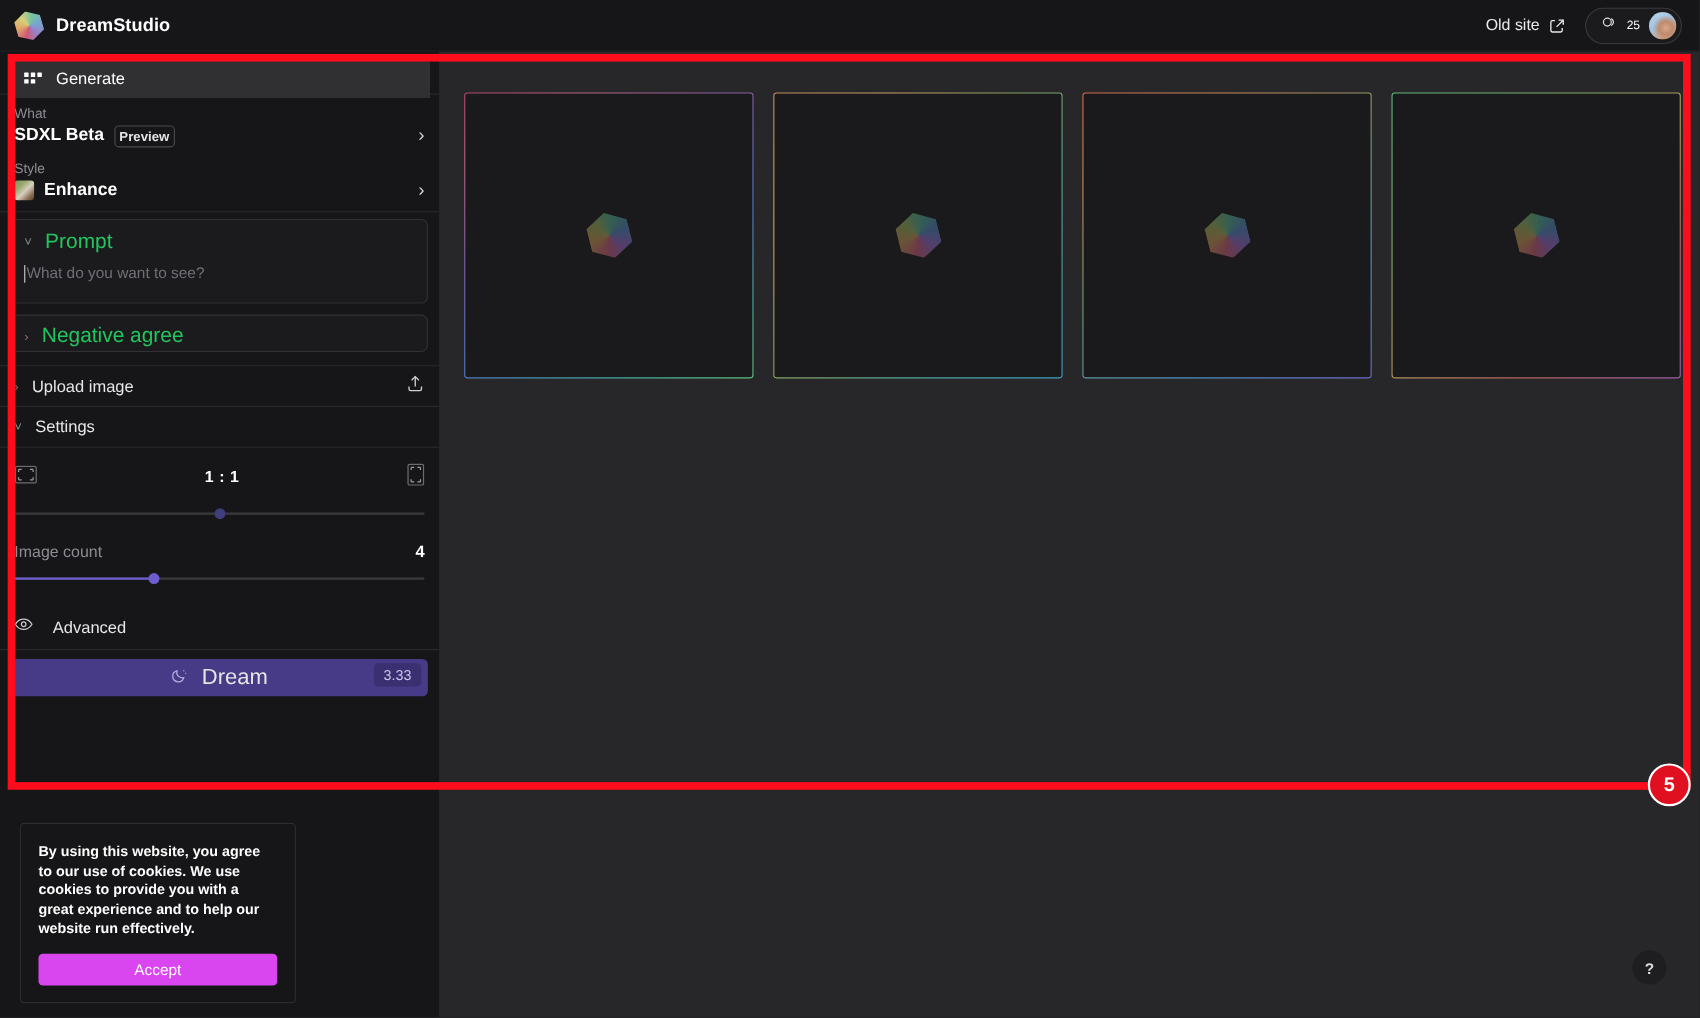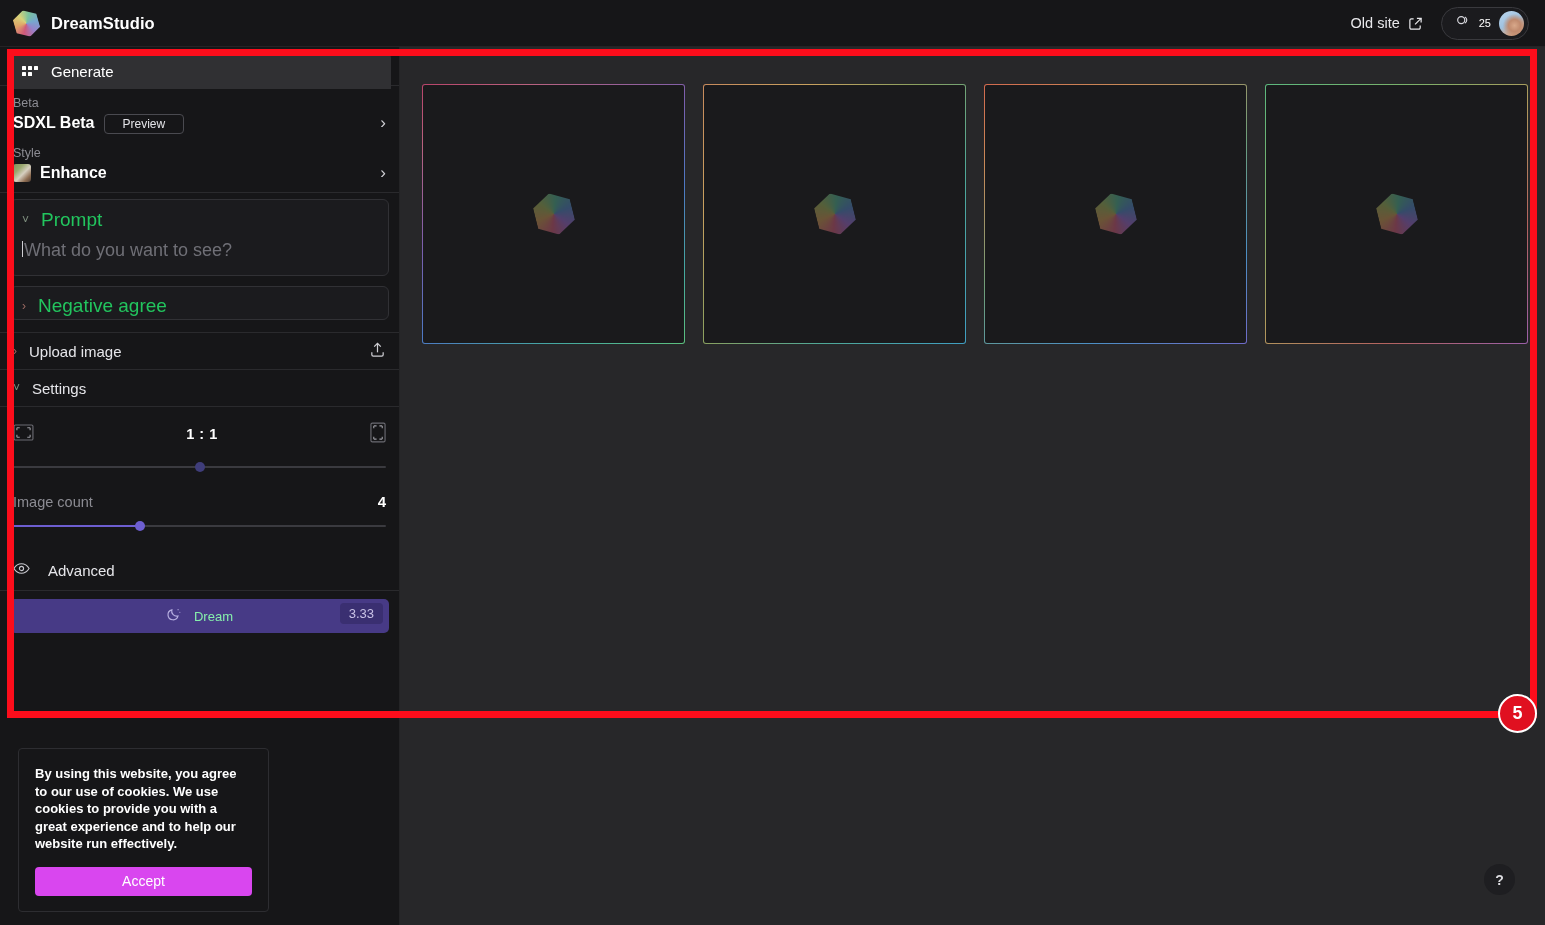--- a/index.html
+++ b/index.html
@@ -72,43 +72,43 @@
   .grid-icon i { width: 4px; height: 4px; background: currentColor; display: block; border-radius: .5px; }
   .grid-icon i.off { background: transparent; }
 
   .sep { height: 1px; background: #2a2a2d; }
 
   .field-block { padding: 10px 13px 10px 13px; }
   .field-label { color: #8c8c93; font-size: 12.5px; margin-bottom: 4px; }
   .field-row { display: flex; cursor: pointer; }
   .field-value { color: #ffffff; font-size: 16px; font-weight: bold; }
   .preview-badge {
-    margin-left: 9px; font-size: 12px; font-weight: normal;
+    margin-left: 9px; font-size: 12px; font-weight: bold;
     color: #e4e4e8; border: 1px solid #4a4a50;
-    border-radius: 4px; padding: 2px 18px;
+    border-radius: 4px; padding: 2px 4px;
   }
   .chev-right { margin-left: auto; color: #cfcfd4; font-size: 17px; line-height: 1; }
   .style-thumb {
     width: 18px; height: 18px; border-radius: 3px; margin-right: 9px;
     background: linear-gradient(135deg,#7d8f5e 0%, #9aa86f 30%, #d6cfc0 55%, #8e6d52 80%, #4e3f35 100%);
     flex: none;
   }
 
   .prompt-box {
     margin: 6px 10px 0 10px;
     border: 1px solid #313135; border-radius: 6px;
     background: #1b1b1e; height: 77px; padding: 9px 11px;
   }
   .collapse-row { display: flex; align-items: center; gap: 12px; cursor: pointer; }
   .chev-sm { font-size: 12px; line-height: 1; }
   .chev-down { color: #7f8f7f; }
   .chev-rt { color: #9b6a62; }
   .collapse-label { color: #22c55e; font-size: 19px; }
   .prompt-input {
-    margin-top: 9px; color: #6f6f76; font-size: 18px;
+    margin-top: 9px; color: #6f6f76; font-size: 14px;
     position: relative; padding-left: 2px;
   }
   .caret {
     position: absolute; left: 0; top: 1px; width: 1px; height: 16px; background: #cfcfd4;
   }
   .neg-box {
     margin: 10px 10px 0 10px;
     border: 1px solid #313135; border-radius: 6px;
     background: #1b1b1e; height: 34px; padding: 8px 11px;
   }
@@ -148,21 +148,21 @@
   }
   .advanced-label { color: #e6e6ea; font-size: 15px; }
   .eye-icon { color: #c8c8ce; }
 
   .dream-wrap { padding: 8px 10px 0 10px; }
   .dream-btn {
     position: relative; height: 34px; border-radius: 5px;
     background: #473a86; display: flex; align-items: center; justify-content: center;
     gap: 12px; cursor: pointer;
   }
-  .dream-label { color: #86efac; font-size: 13px; }
+  .dream-label { color: #e5e5e5; font-size: 20px; }
   .dream-cost {
     position: absolute; right: 6px; top: 4px;
     background: #3a2f71; color: #c9c2e6;
     font-size: 13px; padding: 3px 9px; border-radius: 4px;
   }
   .moon-icon { color: #b6aee0; }
 
   
   .cookie {
     position: absolute; left: 18px; top: 748px;
@@ -272,21 +272,21 @@
           <i></i>
           <i></i>
           <i class="off"></i>
       </span>
       <span>Generate</span>
     </div>
   </div>
   <div class="sep"></div>
 
   <div class="field-block">
-    <div class="field-label">Beta</div>
+    <div class="field-label">What</div>
     <div class="field-row">
       <span class="field-value">SDXL Beta</span>
       <span class="preview-badge">Preview</span>
       <span class="chev-right">›</span>
     </div>
   </div>
 
   <div class="field-block" style="padding-top:2px">
     <div class="field-label">Style</div>
     <div class="field-row">

